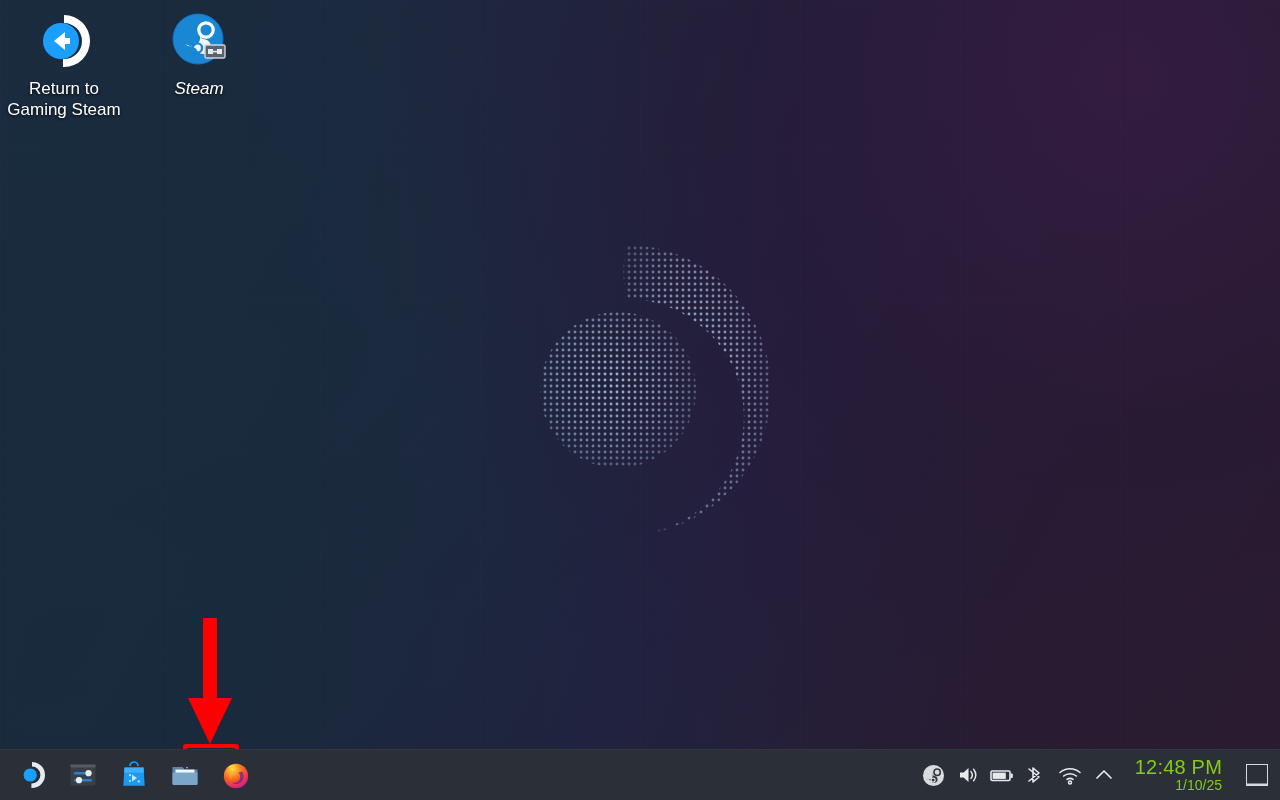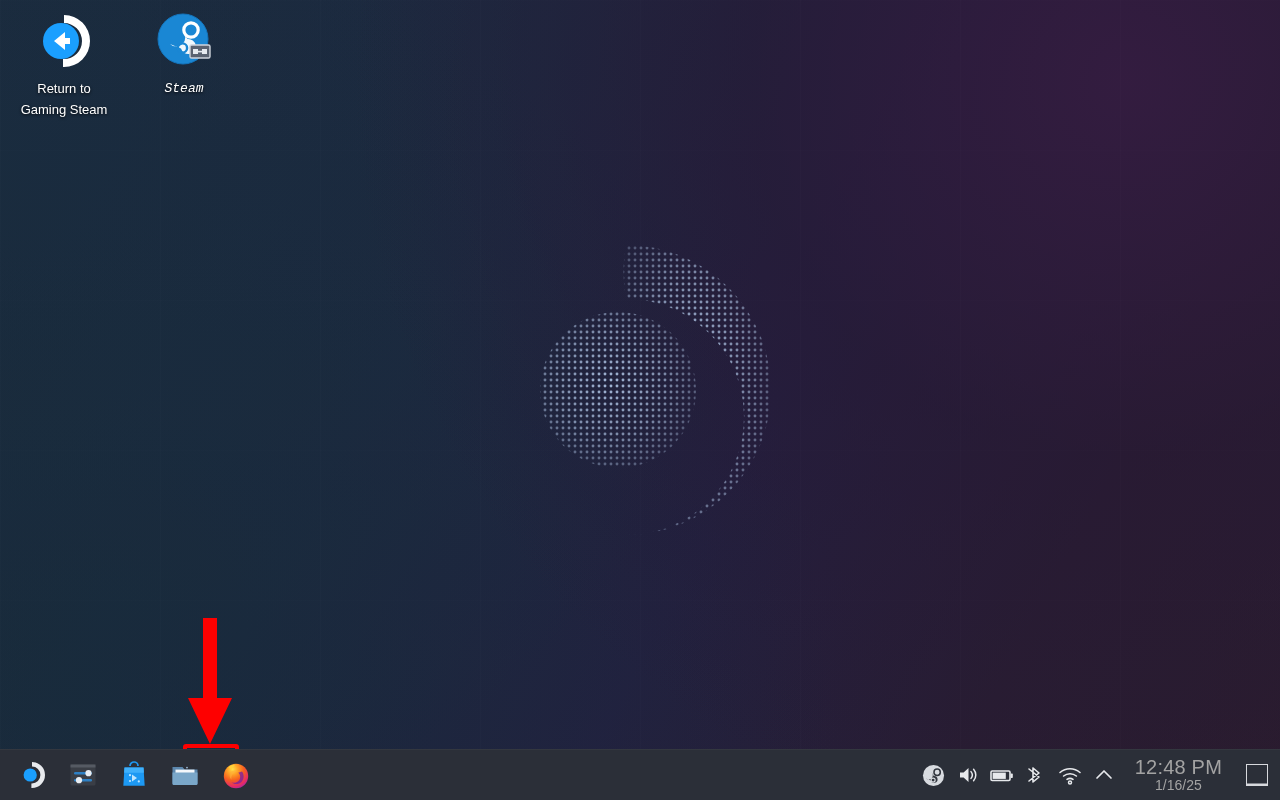--- a/index.html
+++ b/index.html
@@ -30,28 +30,28 @@
 
   
   #wall-logo {
     position:absolute; left:500px; top:215px; width:300px; height:330px;
     pointer-events:none;
   }
 
   
   .desk-icon {
     position:absolute; width:128px; text-align:center;
-    color:#ffffff; font-size:13px; line-height:21px;
+    color:#ffffff; font-size:17px; line-height:21px;
     text-shadow:0 1px 3px rgba(0,0,0,.85);
     cursor:default; user-select:none;
   }
   .desk-icon .glyph { height:62px; display:flex; align-items:center; justify-content:center; margin-bottom:6px; }
   .desk-icon .lbl { display:block; }
   #icon-return { left:0px; top:10px; }
-  #icon-steam  { left:120px; top:10px;font-family:Liberation Mono, monospace; }
+  #icon-steam  { left:135px; top:10px; }
   #icon-steam .lbl { font-style:italic; }
 
   
   #annot-arrow { position:absolute; left:186px; top:618px; width:48px; height:126px; pointer-events:none; }
   #annot-box {
     position:absolute; left:183px; top:744px; width:56px; height:55px;
     border:4px solid #fe0000; border-radius:3px; pointer-events:none;
   }
 
   
@@ -67,22 +67,22 @@
     cursor:pointer; background:transparent; border:0;
   }
 
   #systray { display:flex; align-items:center; height:100%; padding-right:6px; gap:0px; }
   .tray-item {
     width:34px; height:51px; display:flex; align-items:center; justify-content:center;
     cursor:pointer;
   }
 
   #clock {
-    display:flex; flex-direction:column; align-items:center; justify-content:center;
-    padding:0 14px; height:37px; cursor:pointer; color:#a3a3a3;
+    display:flex; flex-direction:column; align-items:flex-end; justify-content:center;
+    padding:0 14px; height:37px; cursor:pointer; color:#84cc16;
     line-height:1.08;
   }
   #clock .time { font-size:20px; letter-spacing:.2px; }
   #clock .date { font-size:14px; }
 
   #show-desktop {
     width:34px; height:51px; display:flex; align-items:center; justify-content:center;
     cursor:pointer; margin-left:4px;
   }
   #show-desktop .sd {
@@ -265,21 +265,21 @@
     </div>
 
     <div class="tray-item">
       <svg width="22" height="22" viewBox="0 0 22 22">
         <path d="M4 14 L11 7 L18 14" fill="none" stroke="#e7e9ec" stroke-width="1.7" stroke-linecap="round" stroke-linejoin="round"></path>
       </svg>
     </div>
 
     <div id="clock">
       <span class="time">12:48 PM</span>
-      <span class="date">1/16/25</span>
+      <span class="date">1/10/25</span>
     </div>
 
     <div id="show-desktop">
       <div class="sd"></div>
     </div>
 
   </div>
 </div>
 
 </body></html>

